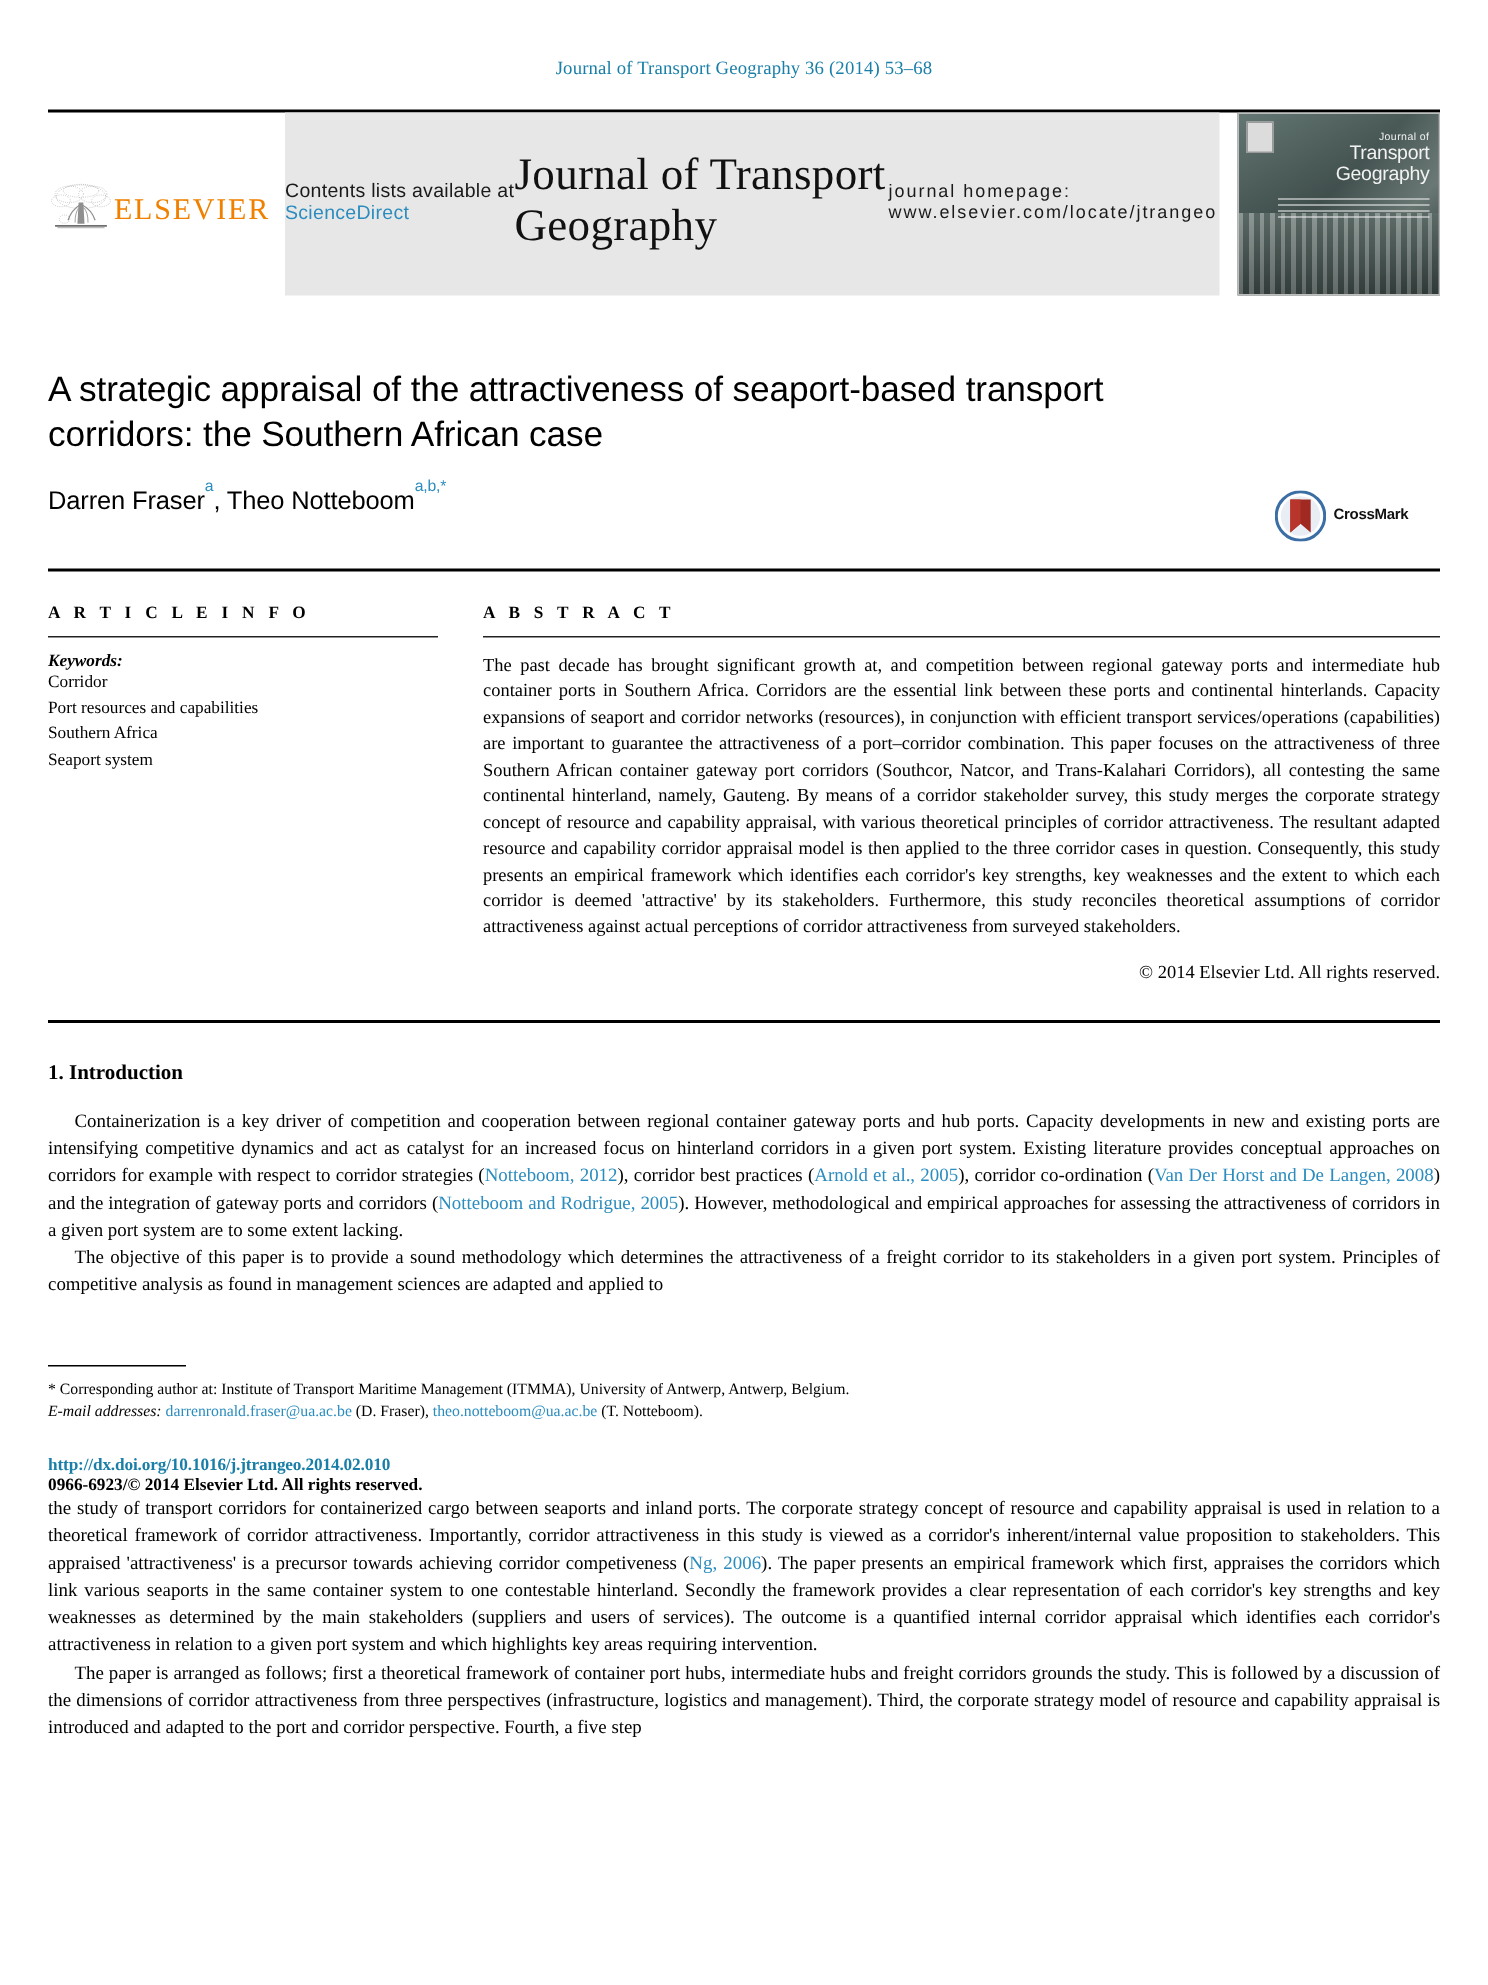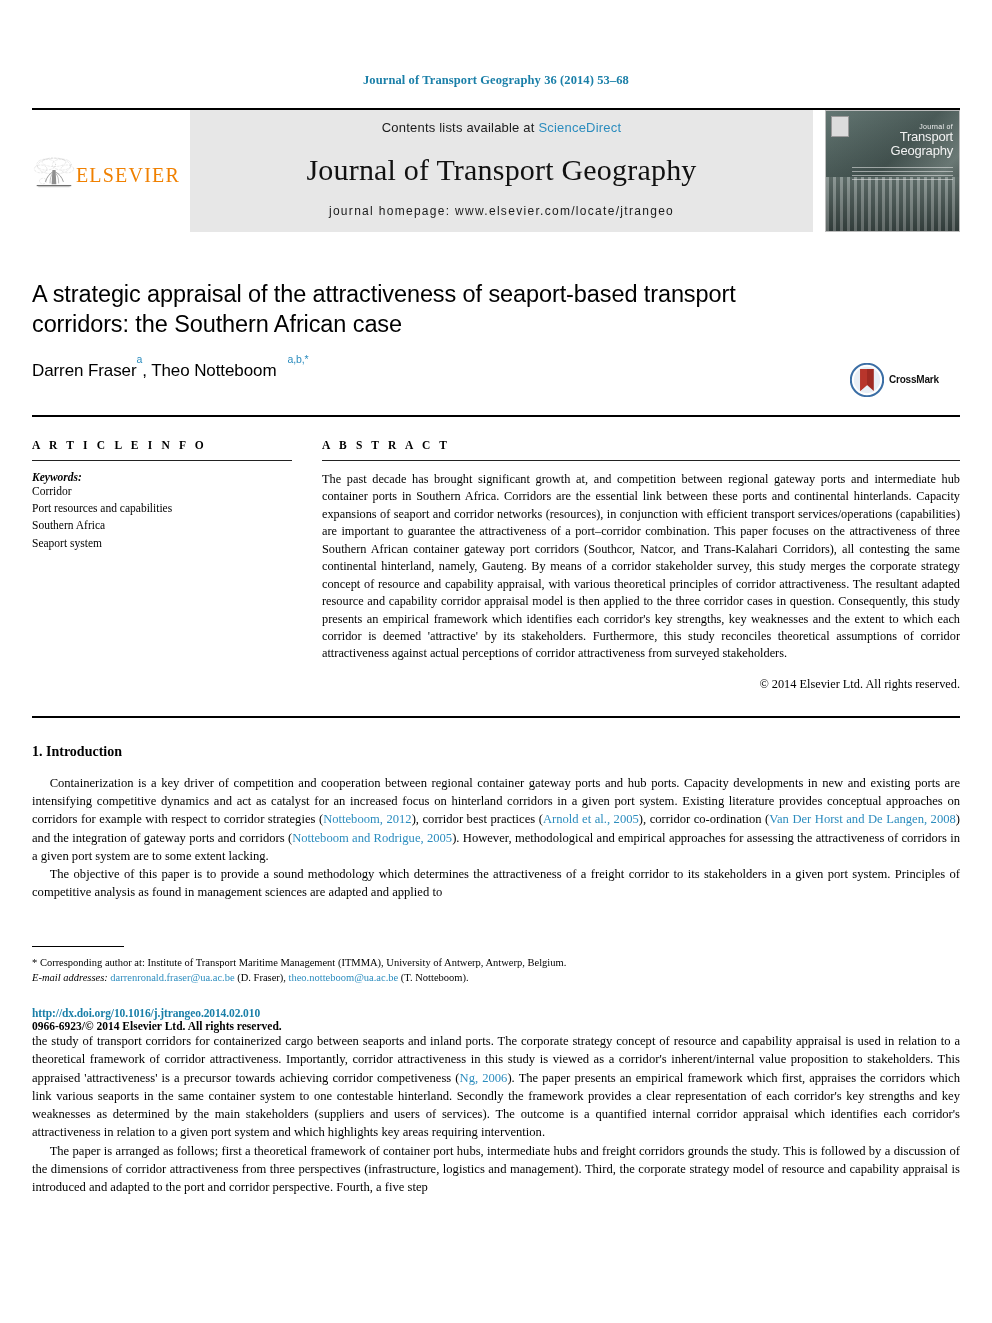--- a/index.html
+++ b/index.html
@@ -21,23 +21,23 @@
     position: relative;
     box-sizing: border-box;
     padding: 0 32px;
   }
 
   
   .running-head {
     text-align: center;
     color: #1a7fa8;
     font-size: 12.5px;
-    font-weight: bold;
+    font-weight: normal;
     letter-spacing: .1px;
-    padding-top: 73px;
+    padding-top: 38px;
   }
 
   
   .masthead {
     margin-top: 20px;
     border-top: 2.5px solid #000;
     display: flex;
     align-items: stretch;
     height: 122px;
   }
@@ -58,21 +58,20 @@
     letter-spacing: 1.2px;
     color: #f08000;
     font-weight: 400;
     line-height: 1;
     margin-top: 1px;
   }
   .banner {
     flex: 1 1 auto;
     background: #e7e7e7;
     display: flex;
-    flex-direction: column;
     align-items: center;
     justify-content: space-between;
     padding: 10px 0 14px 0;
     box-sizing: border-box;
     margin-left: 10px;
   }
   .contents-line {
     font-family: "Liberation Sans", sans-serif;
     font-size: 13px;
     color: #1a1a1a;
@@ -159,21 +158,21 @@
     color: #000;
     letter-spacing: -.1px;
   }
   .authors {
     font-family: "Liberation Sans", sans-serif;
     font-size: 17px;
     margin: 0 0 16px 0;
     letter-spacing: -.1px;
   }
   .authors sup { color: #2b8cbe; font-size: 10.5px; top:-.55em; position:relative; }
-  .authors sup.star { color: #2b8cbe; margin-left: 11px; }
+  .authors sup.star { color: #2b8cbe; }
   .affils { font-size: 11px; line-height: 1.45; font-style: italic; }
   .affils div sup { font-style: normal; font-weight: bold; font-size: 8.5px; }
 
   .crossmark {
     flex: 0 0 110px;
     display: flex;
     align-items: center;
     gap: 5px;
     padding-top: 4px;
   }

